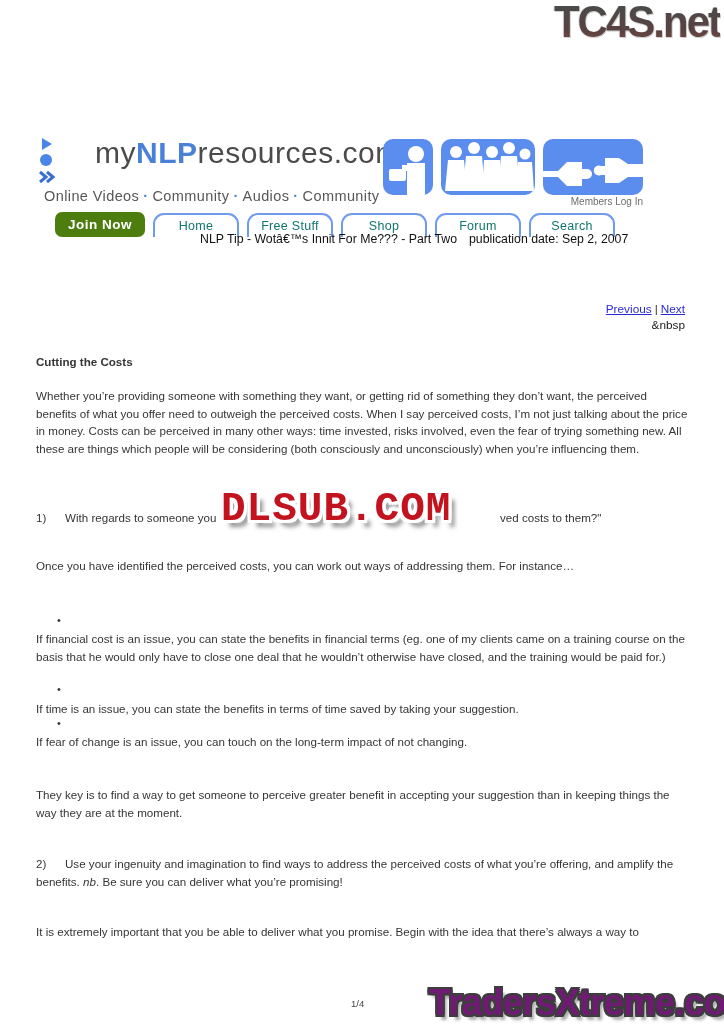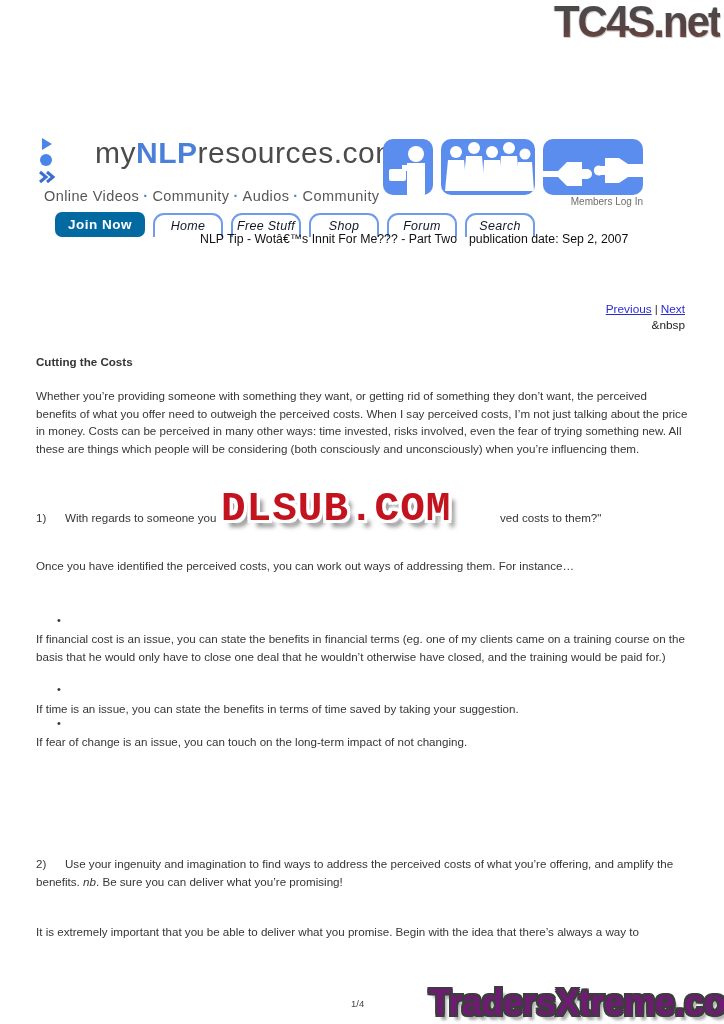--- a/index.html
+++ b/index.html
@@ -49,28 +49,28 @@
   .tile { background:#5b8dee; border-radius:10px; height:56px; overflow:hidden; }
   .tile svg { display:block; width:100%; height:100%; }
   .tile-1 { width:50px; } .tile-2 { width:94px; } .tile-3 { width:100px; }
 
   .members { position:absolute; left:383px; top:196px; width:260px; text-align:right;
              font-size:10px; color:#6e6e6e; }
 
   
   .nav { position:absolute; left:55px; top:212px; display:flex; align-items:flex-end; gap:8px; }
   .join {
-    width:90px; height:25px; background:#0369a1; color:#fff; font-weight:bold;
+    width:90px; height:25px; background:#4d7c0f; color:#fff; font-weight:bold;
     font-size:13.5px; border-radius:7px; display:flex; align-items:center; justify-content:center;
     letter-spacing:0.5px; cursor:pointer;
   }
   .tab {
-    width:70px; height:24px; border:2px solid #6f9bef; border-bottom:none;
+    width:86px; height:24px; border:2px solid #6f9bef; border-bottom:none;
     border-radius:11px 11px 0 0; background:#fff; display:flex; align-items:center;
-    justify-content:center; font-size:12.5px; color:#0f172a; letter-spacing:0.3px; cursor:pointer;font-style:italic;
+    justify-content:center; font-size:12.5px; color:#0f766e; letter-spacing:0.3px; cursor:pointer;
   }
 
   .title-line { position:absolute; left:200px; top:232px; white-space:nowrap; font-size:12.3px; color:#101010; }
   .title-line .hd { font-weight:normal; }
   .title-line .pub { margin-left:12px; font-weight:normal; }
 
   
   .pager { position:absolute; top:301px; right:39px; text-align:right; font-size:11.8px; line-height:16px; }
   .pager a { color:#2b2bd6; text-decoration:underline; cursor:pointer; }
   .pager .bar { color:#333; padding:0 3px; }
@@ -180,20 +180,21 @@
 
   <div class="blk" style="top:611px;"><span class="dot">•</span></div>
   <div class="blk" style="top:630px;">If financial cost is an issue, you can state the benefits in financial terms (eg. one of my clients came on a training course on the basis that he would only have to close one deal that he wouldn’t otherwise have closed, and the training would be paid for.)</div>
 
   <div class="blk" style="top:680px;"><span class="dot">•</span></div>
   <div class="blk" style="top:700px;">If time is an issue, you can state the benefits in terms of time saved by taking your suggestion.</div>
 
   <div class="blk" style="top:714px;"><span class="dot">•</span></div>
   <div class="blk" style="top:733px;">If fear of change is an issue, you can touch on the long-term impact of not changing.</div>
 
+  <div class="blk" style="top:786px;">They key is to find a way to get someone to perceive greater benefit in accepting your suggestion than in keeping things the way they are at the moment.</div>
 
   <div class="blk" style="top:855px;">
     <span class="num">2)</span><span>Use your ingenuity and imagination to find ways to address the perceived costs of what you’re offering, and amplify the benefits. </span><span class="it">nb</span><span>. Be sure you can deliver what you’re promising!</span>
   </div>
 
   <div class="blk" style="top:923px;">It is extremely important that you be able to deliver what you promise. Begin with the idea that there’s always a way to</div>
 
   <div class="wm-dlsub">DLSUB.COM</div>
 
   <div class="page-num">1/4</div>

